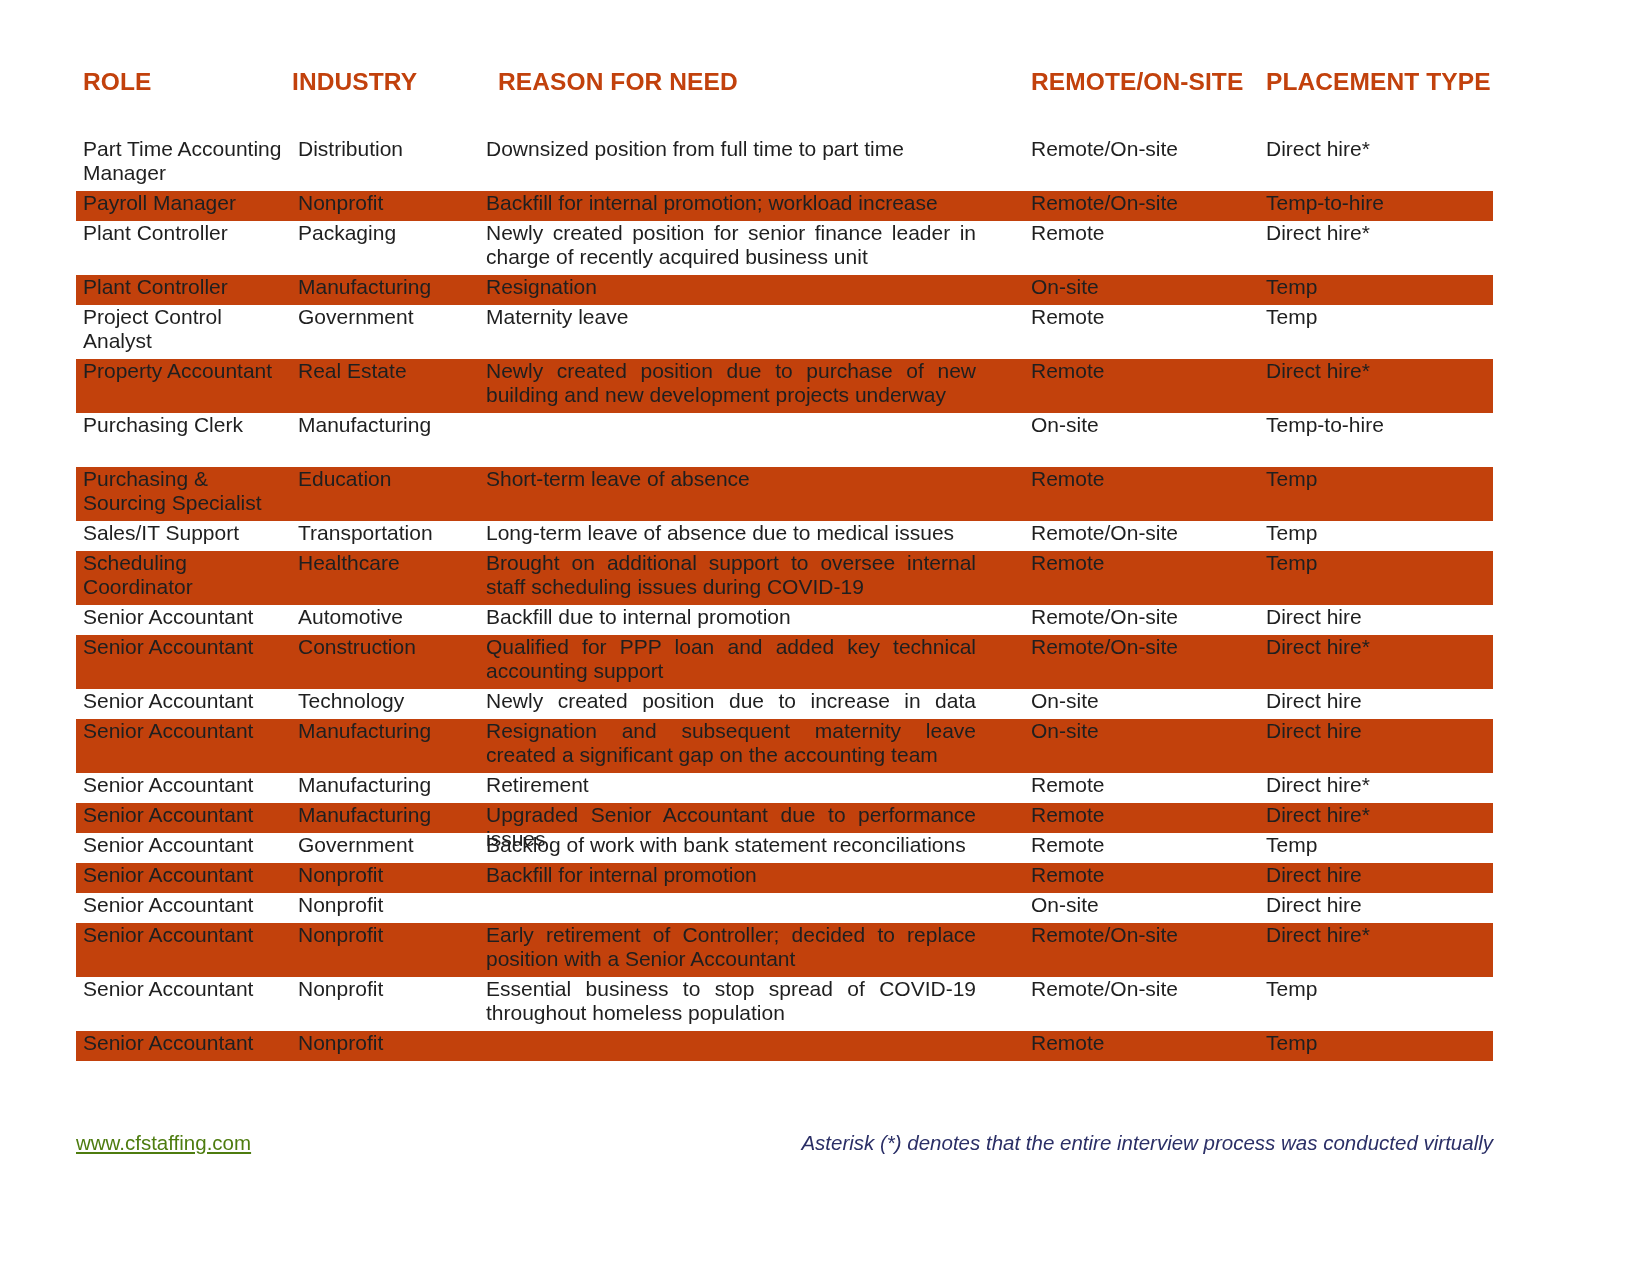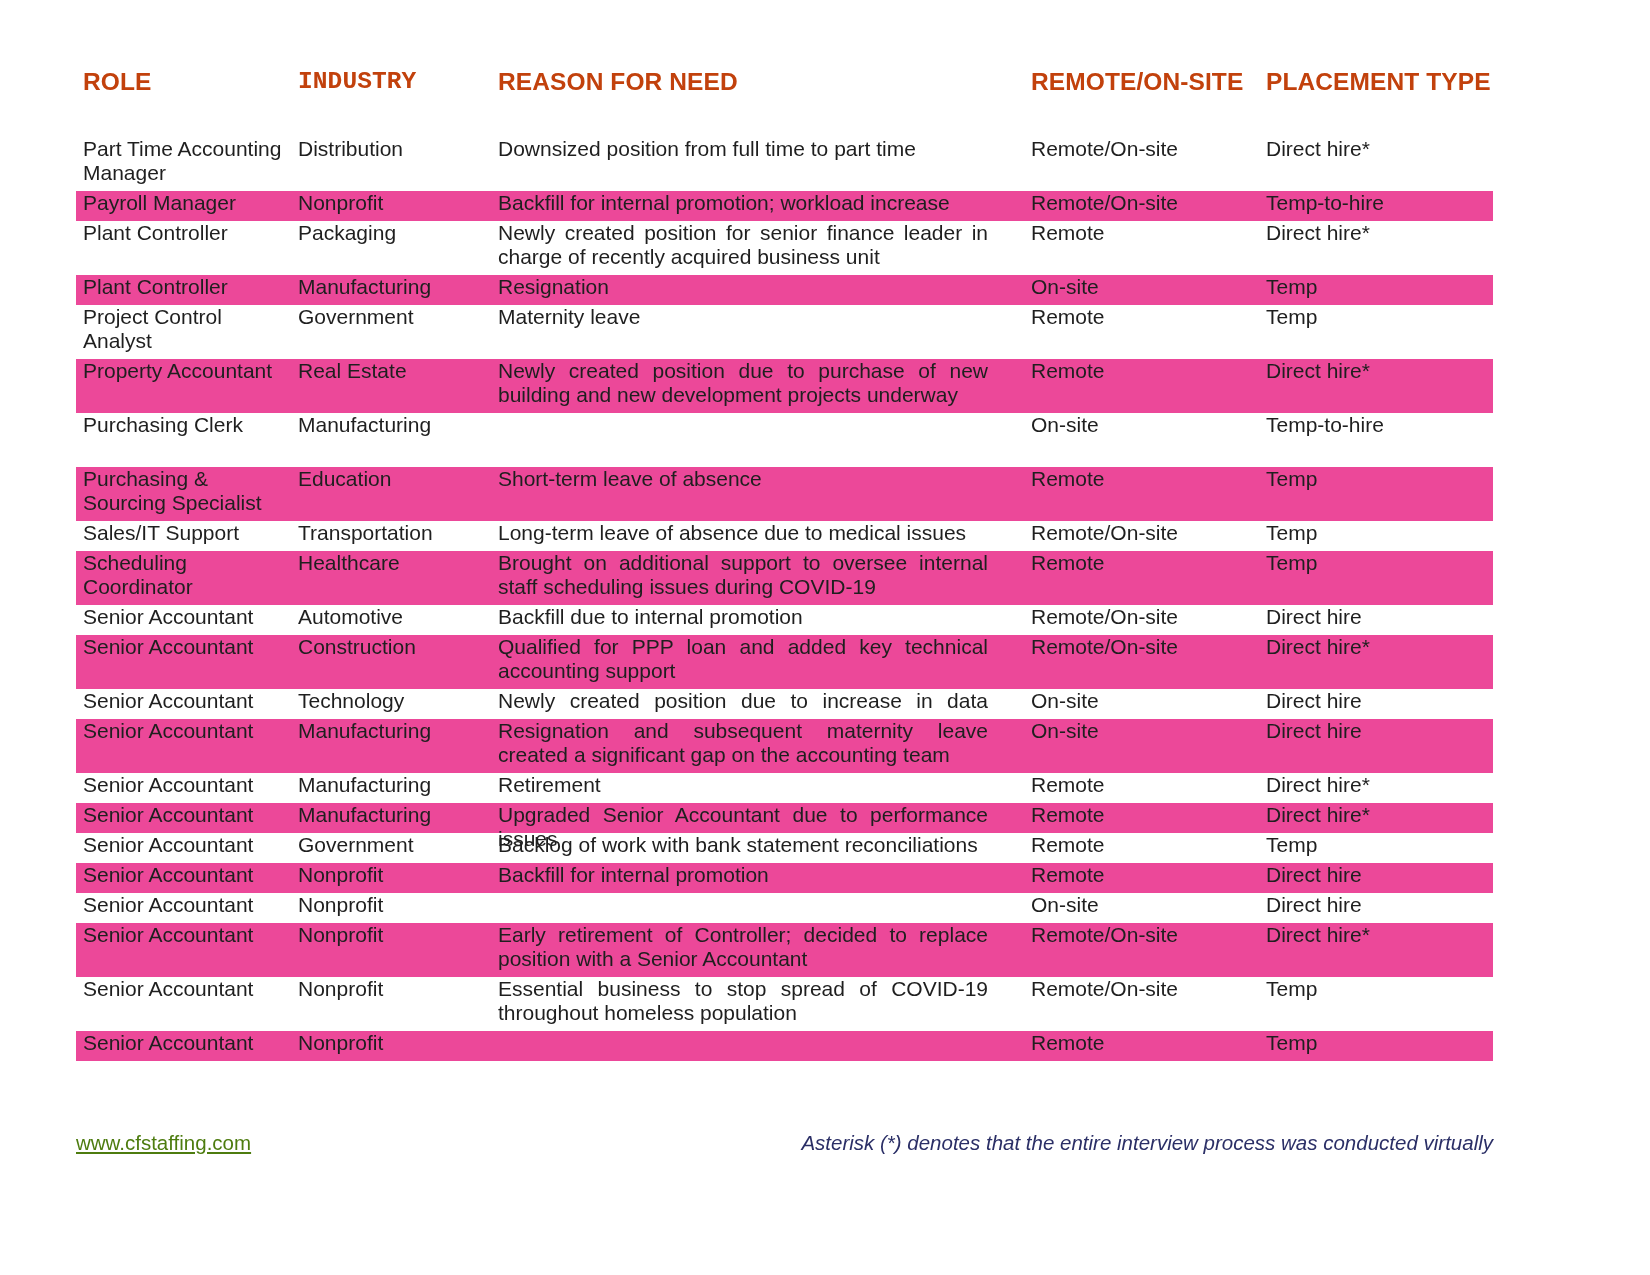--- a/index.html
+++ b/index.html
@@ -46,31 +46,31 @@
     .row {
       position: relative;
       width: 1417px;
       box-sizing: border-box;
       padding-top: 1px;
       padding-bottom: 4px;
       font-size: 21px;
       line-height: 24px;
     }
     .row.shaded {
-      background: #ec4899;
+      background: #c2410c;
     }
     .row.two { height: 54px; }
     .row.one { height: 30px; }
     .cell {
       position: absolute;
       top: 0;
     }
     .c-role { left: 7px; width: 205px; }
     .c-industry { left: 222px; width: 190px; white-space: nowrap; }
-    .c-reason { left: 422px; width: 490px; text-align: justify; text-align-last: left; }
+    .c-reason { left: 410px; width: 490px; text-align: justify; text-align-last: left; }
     .c-remote { left: 955px; width: 220px; white-space: nowrap; }
     .c-place { left: 1190px; width: 220px; white-space: nowrap; }
     .footer {
       position: absolute;
       top: 1131px;
       left: 76px;
       width: 1417px;
       height: 30px;
       font-size: 20.5px;
       color: #2b2f66;
@@ -89,21 +89,21 @@
       white-space: nowrap;
       font-style: italic;
     }
   </style>
 </head>
 <body>
 
 <div class="page">
   <div class="header-row">
     <span class="header-cell" style="left:7px;">ROLE</span>
-    <span class="header-cell" style="left:222px;font-family:Liberation Mono, monospace;">INDUSTRY</span>
+    <span class="header-cell" style="left:216px;">INDUSTRY</span>
     <span class="header-cell" style="left:422px;">REASON FOR NEED</span>
     <span class="header-cell" style="left:955px;">REMOTE/ON-SITE</span>
     <span class="header-cell" style="left:1190px;">PLACEMENT TYPE</span>
   </div>
 
   <div class="table" id="table-body">
       <div class="row two">
         <div class="cell c-role">Part Time Accounting Manager</div>
         <div class="cell c-industry">Distribution</div>
         <div class="cell c-reason">Downsized position from full time to part time</div>

